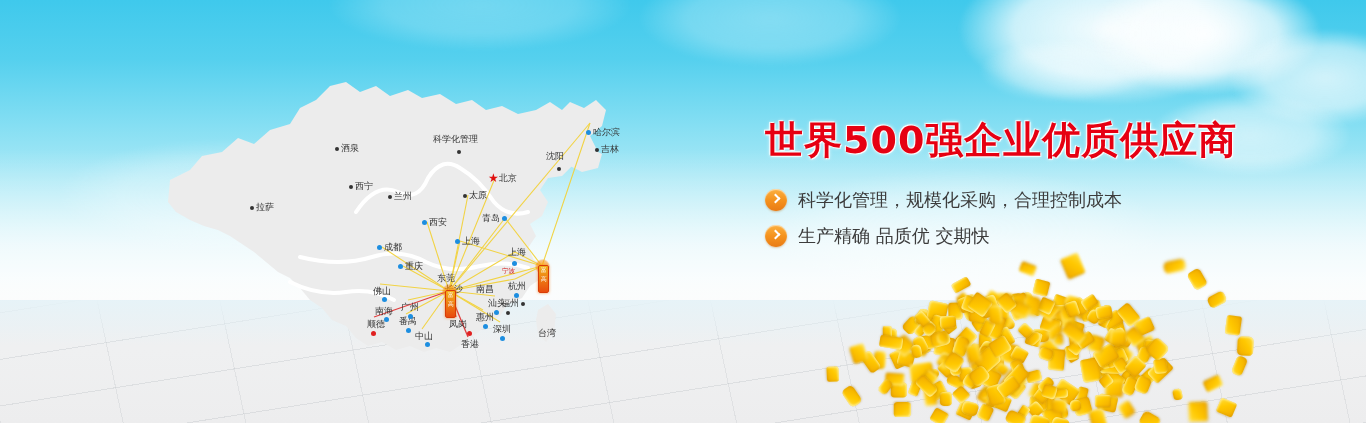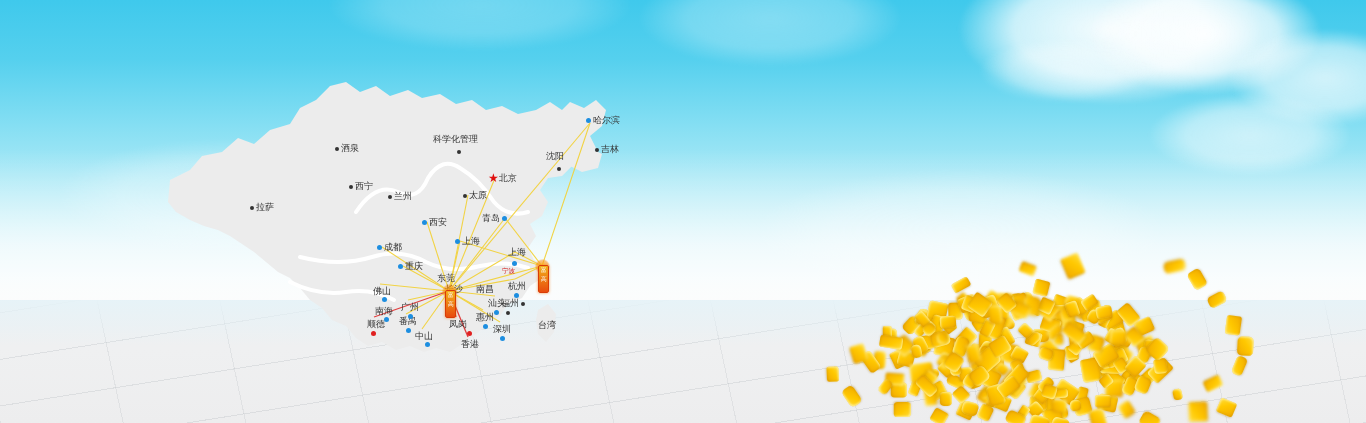--- a/index.html
+++ b/index.html
@@ -200,21 +200,21 @@
         <path d="M299,239 L224,265"></path>
           <path d="M299,239 L318,285"></path>
           <path d="M299,239 L306,265"></path>
       </g>
     </svg>
 
     <div>
       <div class="city" style="left:183px;top:92px"><span class="dot"></span><span class="lbl">酒泉</span></div>
       <div class="city" style="left:283px;top:83px"><span class="lbl">科学化管理</span></div>
       <div class="city" style="left:305px;top:95px;width:4px"><span class="dot"></span></div>
-      <div class="city blue" style="left:434px;top:64px"><span class="dot"></span><span class="lbl">哈尔滨</span></div>
+      <div class="city blue" style="left:434px;top:76px"><span class="dot"></span><span class="lbl">哈尔滨</span></div>
       <div class="city" style="left:443px;top:93px"><span class="dot"></span><span class="lbl">吉林</span></div>
       <div class="city" style="left:396px;top:100px"><span class="lbl">沈阳</span></div>
       <div class="city" style="left:405px;top:112px;width:4px"><span class="dot"></span></div>
       <div class="city star" style="left:338px;top:122px"><span class="star-glyph">★</span><span class="lbl">北京</span></div>
       <div class="city" style="left:197px;top:130px"><span class="dot"></span><span class="lbl">西宁</span></div>
       <div class="city" style="left:236px;top:140px"><span class="dot"></span><span class="lbl">兰州</span></div>
       <div class="city" style="left:311px;top:139px"><span class="dot"></span><span class="lbl">太原</span></div>
       <div class="city" style="left:98px;top:151px"><span class="dot"></span><span class="lbl">拉萨</span></div>
       <div class="city blue" style="left:270px;top:166px"><span class="dot"></span><span class="lbl">西安</span></div>
       <div class="city blue" style="left:332px;top:162px"><span class="lbl">青岛</span><span class="dot"></span></div>
@@ -231,21 +231,21 @@
       <div class="city" style="left:287px;top:222px"><span class="lbl">东莞</span></div>
       <div class="city blue" style="left:338px;top:247px"><span class="lbl">汕头</span></div>
       <div class="city" style="left:225px;top:255px"><span class="lbl">南海</span></div>
       <div class="city blue" style="left:249px;top:265px"><span class="lbl">番禺</span></div>
       <div class="city red" style="left:217px;top:268px"><span class="lbl">顺德</span></div>
       <div class="city blue" style="left:326px;top:261px"><span class="lbl">惠州</span></div>
       <div class="city" style="left:299px;top:268px"><span class="lbl">凤岗</span></div>
       <div class="city blue" style="left:343px;top:273px"><span class="lbl">深圳</span></div>
       <div class="city" style="left:265px;top:280px"><span class="lbl">中山</span></div>
       <div class="city red" style="left:311px;top:288px"><span class="lbl">香港</span></div>
-      <div class="city" style="left:388px;top:268px;line-height:11px"><span class="lbl">台湾</span></div>
+      <div class="city" style="left:388px;top:276px;line-height:11px"><span class="lbl">台湾</span></div>
     </div>
 
     <div>
       <span class="city blue" style="left:360px;top:207px"><span class="dot"></span></span>
       <span class="city blue" style="left:298px;top:242px"><span class="dot"></span></span>
       <span class="city blue" style="left:362px;top:239px"><span class="dot"></span></span>
       <span class="city blue" style="left:256px;top:260px"><span class="dot"></span></span>
       <span class="city blue" style="left:342px;top:256px"><span class="dot"></span></span>
       <span class="city blue" style="left:254px;top:274px"><span class="dot"></span></span>
       <span class="city red" style="left:219px;top:277px"><span class="dot"></span></span>
@@ -265,20 +265,33 @@
       <span class="hq-txt">富</span>
         <span class="hq-txt">高</span>
     </div>
     <div class="hq-halo" style="left:385px;top:207px"></div>
     <div class="hq" style="left:388px;top:213px;height:26px">
       <span class="hq-txt">富</span>
         <span class="hq-txt">高</span>
     </div>
   </div>
 
+  <div class="copy">
+    <h1 class="headline">世界500强企业优质供应商</h1>
+    <ul class="bullets">
+      <li>
+        <span class="arrow-icon"></span>
+        <span>科学化管理，规模化采购，合理控制成本</span>
+      </li>
+      <li>
+        <span class="arrow-icon"></span>
+        <span>生产精确 品质优 交期快</span>
+      </li>
+    </ul>
+  </div>
 
   <div class="pellets">
       <div class="pellet" style="left: 51px; top: 104.4px; width: 17.9px; height: 11.8px; transform: rotate(95deg); border-radius: 4.4px; filter: blur(1.3px);"></div>
       <div class="pellet" style="left: 316.9px; top: 88.3px; width: 19.5px; height: 18.1px; transform: rotate(67deg); border-radius: 2.1px; filter: blur(1px);"></div>
       <div class="pellet" style="left: 150.3px; top: 95.1px; width: 17.1px; height: 16.2px; transform: rotate(99deg); border-radius: 2.5px;"></div>
       <div class="pellet" style="left: 228px; top: 160px; width: 18.4px; height: 10.7px; transform: rotate(318deg); border-radius: 4.7px;"></div>
       <div class="pellet" style="left: 282.9px; top: 66.3px; width: 24px; height: 17.4px; transform: rotate(254deg); border-radius: 2.4px;"></div>
       <div class="pellet" style="left: 97.9px; top: 62.5px; width: 19.8px; height: 10.5px; transform: rotate(45deg); border-radius: 4px;"></div>
       <div class="pellet" style="left: 82.8px; top: 69.2px; width: 17.2px; height: 12.8px; transform: rotate(133deg); border-radius: 4.4px;"></div>
       <div class="pellet" style="left: 153.3px; top: 66.7px; width: 14.1px; height: 13.1px; transform: rotate(146deg); border-radius: 3.1px;"></div>

